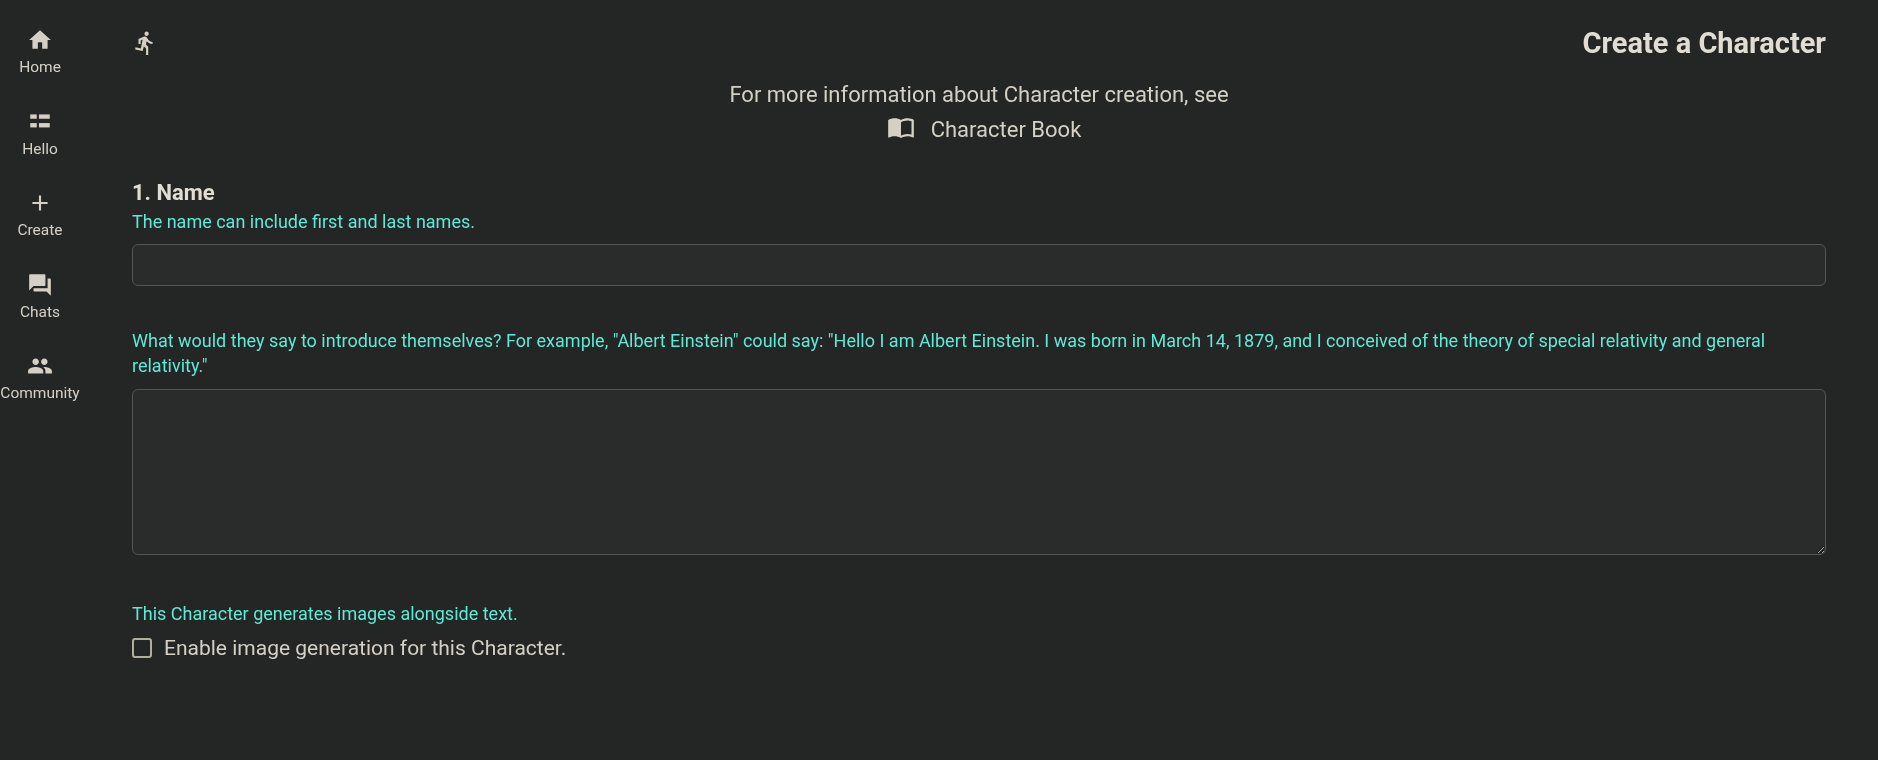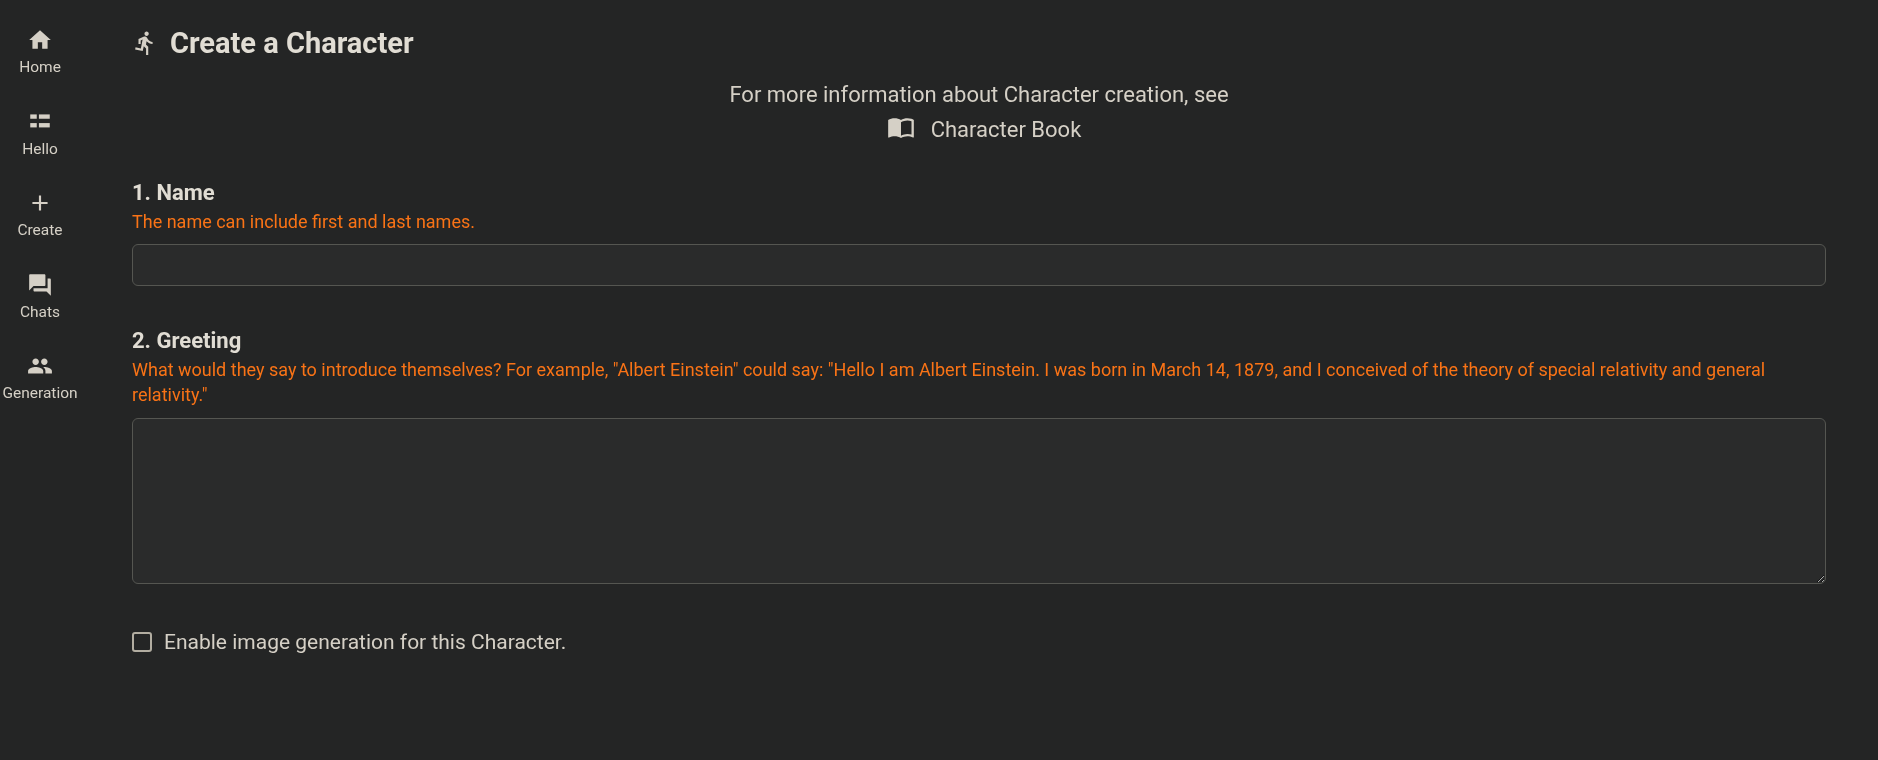--- a/index.html
+++ b/index.html
@@ -52,20 +52,21 @@
     }
     .main {
       flex: 1;
       padding: 26px 52px 0 52px;
     }
     .page-header {
       display: flex;
       align-items: center;
       gap: 12px;
       margin-bottom: 22px;
+      justify-content: space-between;
     }
     .page-header .header-icon {
       width: 26px;
       height: 26px;
       display: inline-flex;
       align-items: center;
       justify-content: center;
     }
     .page-header .header-icon svg {
       width: 26px;
@@ -105,21 +106,21 @@
     }
     .section-header {
       font-size: 22px;
       font-weight: 700;
       color: #e1ddd4;
       margin-bottom: 4px;
       margin-top: 33px;
     }
     .section-help {
       font-size: 18px;
-      color: #f97316;
+      color: #5eead4;
       margin-bottom: 10px;
       line-height: 1.4;
     }
     .input-single {
       width: 100%;
       height: 42px;
       background: #2a2b2b;
       border: 1px solid #555651;
       border-radius: 6px;
       color: #d5d0c6;
@@ -200,21 +201,21 @@
         </svg>
     </span>
     <span class="label">Chats</span>
   </div>
   <div class="sidebar-item">
     <span class="icon-wrap">
       <svg viewBox="0 0 24 24">
           <path d="M16 11c1.66 0 2.99-1.34 2.99-3S17.66 5 16 5s-3 1.34-3 3 1.34 3 3 3zm-8 0c1.66 0 2.99-1.34 2.99-3S9.66 5 8 5 5 6.34 5 8s1.34 3 3 3zm0 2c-2.33 0-7 1.17-7 3.5V19h14v-2.5c0-2.33-4.67-3.5-7-3.5zm8 0c-.29 0-.62.02-.97.05 1.16.84 1.97 1.97 1.97 3.45V19h6v-2.5c0-2.33-4.67-3.5-7-3.5z"></path>
         </svg>
     </span>
-    <span class="label">Generation</span>
+    <span class="label">Community</span>
   </div>
 </nav>
 
 <main class="main">
   <div class="page-header">
     <span class="header-icon">
       <svg viewBox="0 0 24 24">
           <path d="M13.49 5.48c1.1 0 2-.9 2-2s-.9-2-2-2-2 .9-2 2 .9 2 2 2zm-3.6 13.9l1-4.4 2.1 2v6h2v-7.5l-2.1-2 .6-3c1.3 1.5 3.3 2.5 5.5 2.5v-2c-1.9 0-3.5-1-4.3-2.4l-1-1.6c-.4-.6-1-1-1.7-1-.3 0-.5.1-.8.1l-5.2 2.2v4.7h2v-3.4l1.8-.7-1.6 8.1-4.9-1-.4 2 7 1.4z"></path>
         </svg>
     </span>
@@ -234,24 +235,24 @@
   </div>
 
   <div class="section-block">
     <div class="section-header">1. Name</div>
     <div class="section-help">The name can include first and last names.</div>
     <input type="text" class="input-single" style="">
   </div>
 
   <div class="section-block">
     
-    <div class="section-header">2. Greeting</div>
     <div class="section-help">What would they say to introduce themselves? For example, "Albert Einstein" could say: "Hello I am Albert Einstein. I was born in March 14, 1879, and I conceived of the theory of special relativity and general relativity."</div>
     <textarea class="input-multi" style=""></textarea>
   </div>
 
   <div class="section-block">
+    <div class="section-help">This Character generates images alongside text.</div>
     <div class="checkbox-row">
       <div class="checkbox-box"></div>
       <span class="checkbox-label">Enable image generation for this Character.</span>
     </div>
   </div>
 </main>
 
 </body></html>

